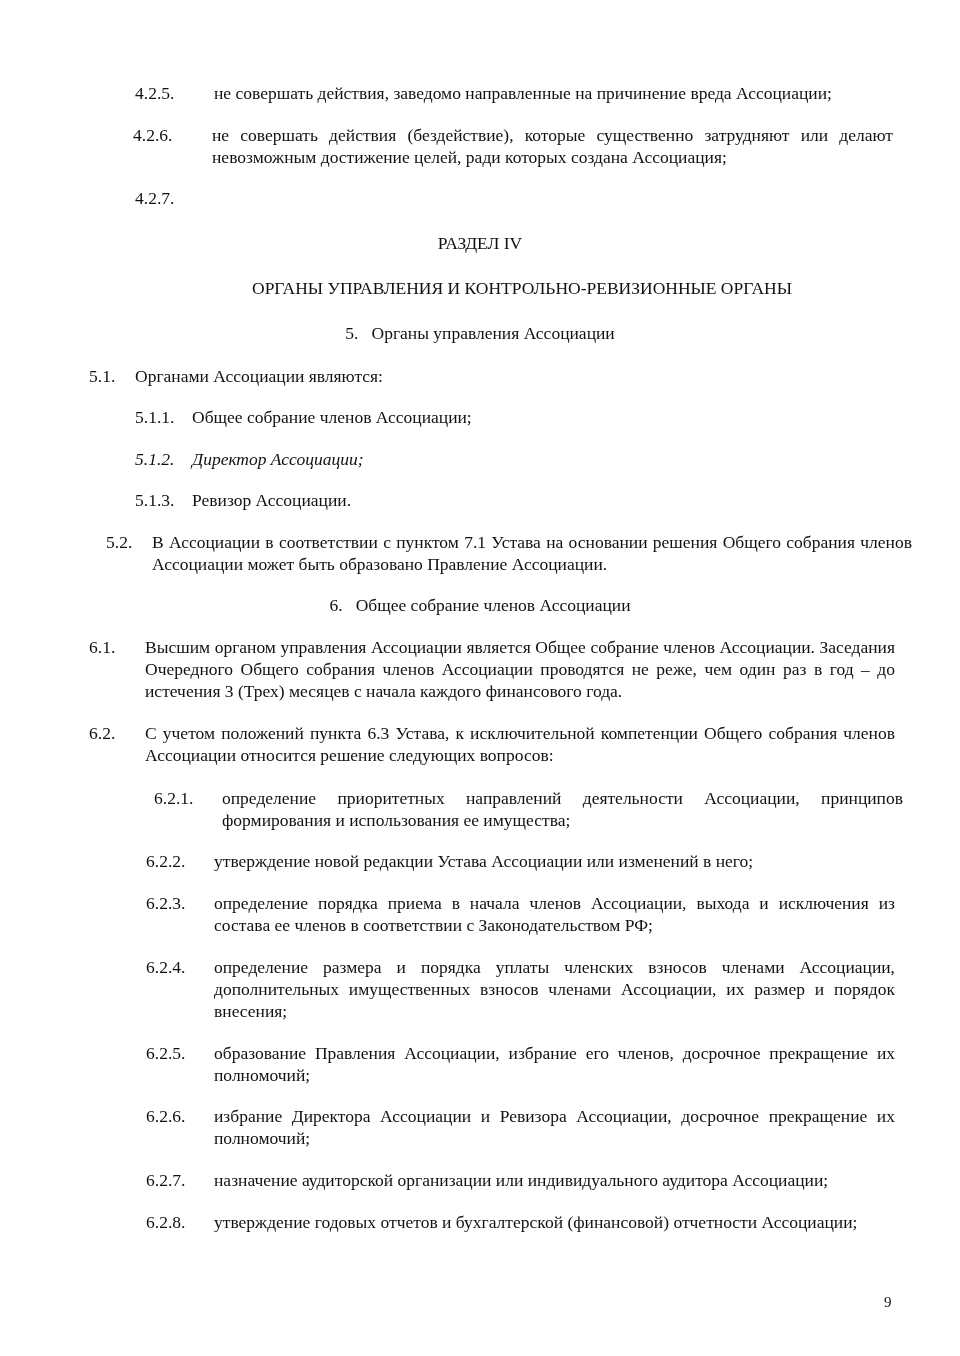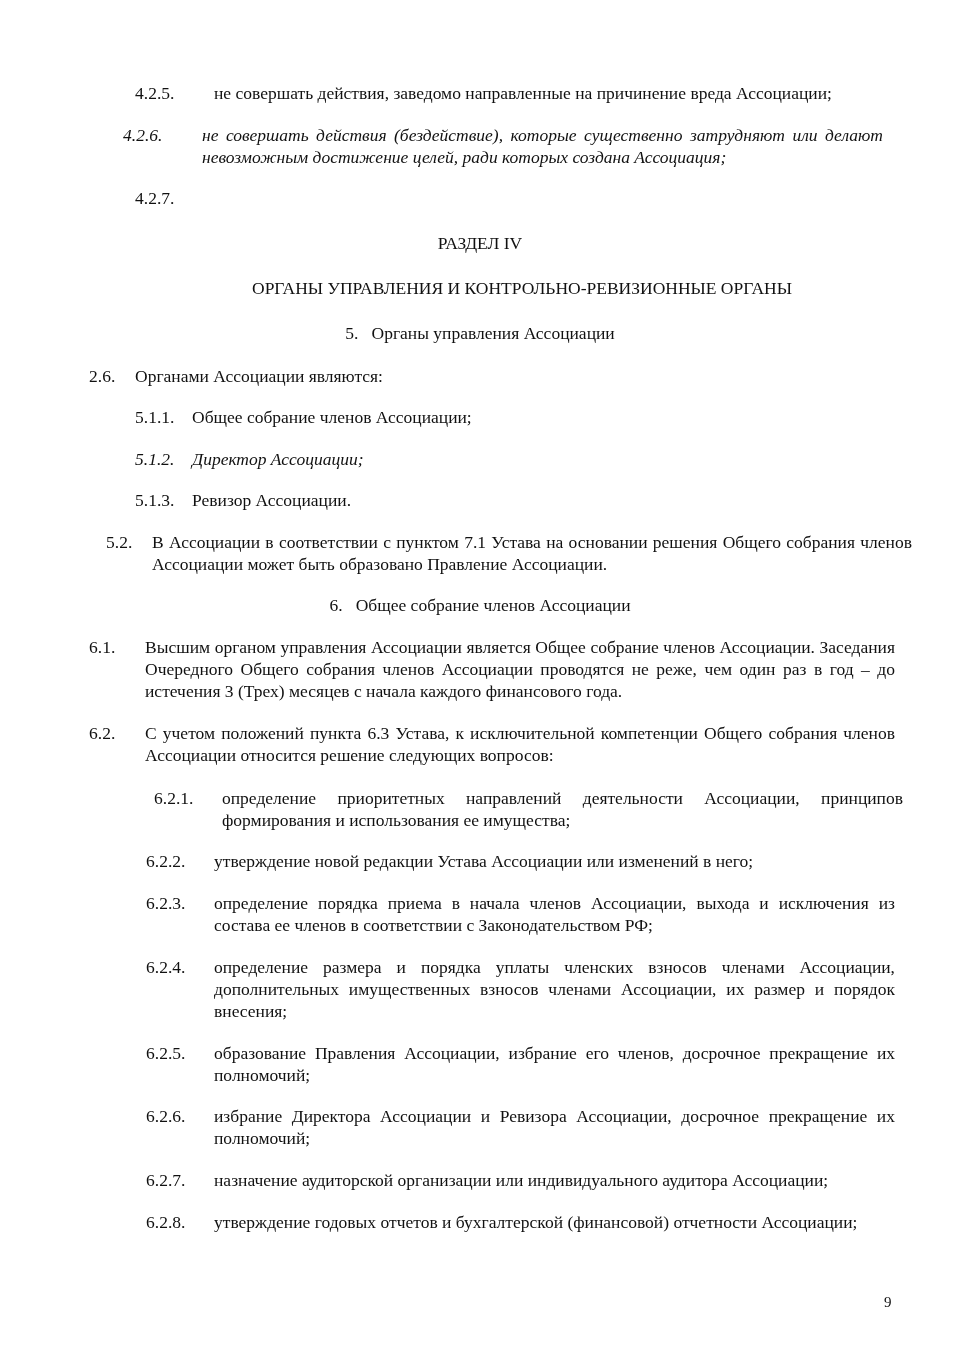--- a/index.html
+++ b/index.html
@@ -11,34 +11,34 @@
   .center { position: absolute; left: 0; width: 960px; text-align: center; font-weight: normal; }
   .pageno { position: absolute; left: 884px; top: 1291px; font-size: 15px; }
 </style>
 </head>
 <body>
 
 <div class="blk" style="left:135px; top:82px; width:760px;">
   <span class="num">4.2.5.</span>
   <div class="txt" style="margin-left:79px;">не совершать действия, заведомо направленные на причинение вреда Ассоциации;</div>
 </div>
-<div class="blk" style="left:123px; top:124px; width:760px;font-style:italic;">
+<div class="blk" style="left:133px; top:124px; width:760px;">
   <span class="num">4.2.6.</span>
   <div class="txt" style="margin-left:79px;">не совершать действия (бездействие), которые существенно затрудняют или делают невозможным достижение целей, ради которых создана Ассоциация;</div>
 </div>
 <div class="blk" style="left:135px; top:187px; width:760px;">
   <span class="num">4.2.7.</span>
 </div>
 
 <div class="center" style="top:232px;">РАЗДЕЛ IV</div>
 <div class="center" style="top:277px;padding-left:42px;">ОРГАНЫ УПРАВЛЕНИЯ И КОНТРОЛЬНО-РЕВИЗИОННЫЕ ОРГАНЫ</div>
 <div class="center" style="top:322px; white-space:pre;">5.   Органы управления Ассоциации</div>
 
 <div class="blk" style="left:89px; top:365px; width:806px;">
-  <span class="num">2.6.</span>
+  <span class="num">5.1.</span>
   <div class="txt" style="margin-left:46px;">Органами Ассоциации являются:</div>
 </div>
 <div class="blk" style="left:135px; top:406px; width:760px;">
   <span class="num">5.1.1.</span>
   <div class="txt" style="margin-left:57px;">Общее собрание членов Ассоциации;</div>
 </div>
 <div class="blk" style="left:135px; top:448px; width:760px;font-style:italic;">
   <span class="num">5.1.2.</span>
   <div class="txt" style="margin-left:57px;">Директор Ассоциации;</div>
 </div>

